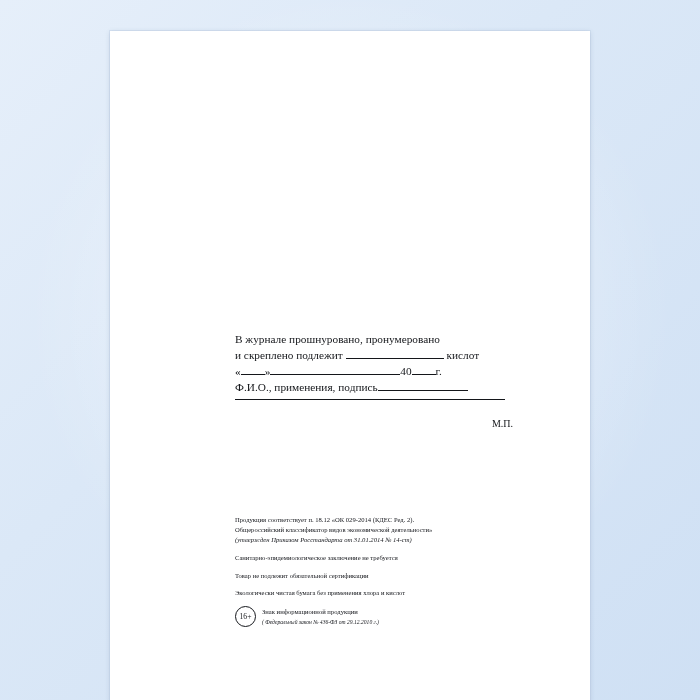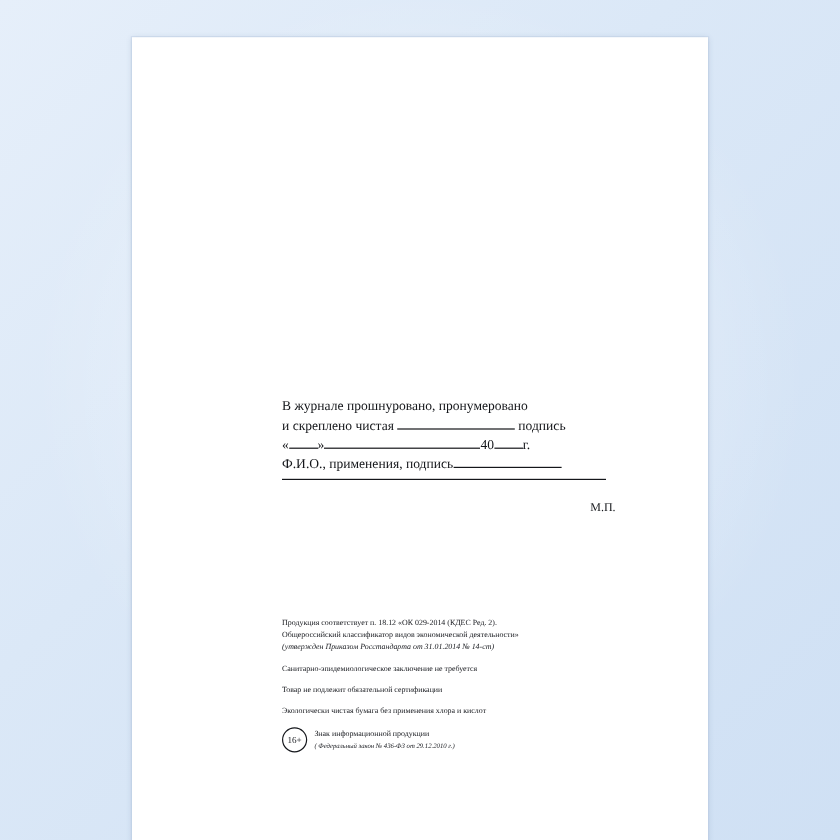--- a/index.html
+++ b/index.html
@@ -120,23 +120,23 @@
 
   <div class="page">
 
     <div class="mid-block">
 
       <div class="mid-line">
         <span>В журнале прошнуровано, пронумеровано</span>
       </div>
 
       <div class="mid-line">
-        <span>и скреплено чистая</span>
+        <span>и скреплено подлежит</span>
         <span class="rule" style="width:98px;"></span>
-        <span>подпись</span>
+        <span>кислот</span>
       </div>
 
       <div class="mid-line">
         <span>«</span><span class="rule" style="width:24px;"></span><span>»</span><span class="rule" style="width:130px;"></span><span>40</span><span class="rule" style="width:24px;"></span><span>г.</span>
       </div>
 
       <div class="mid-line">
         <span>Ф.И.О., применения, подпись</span><span class="rule" style="width:90px;"></span>
       </div>
 

